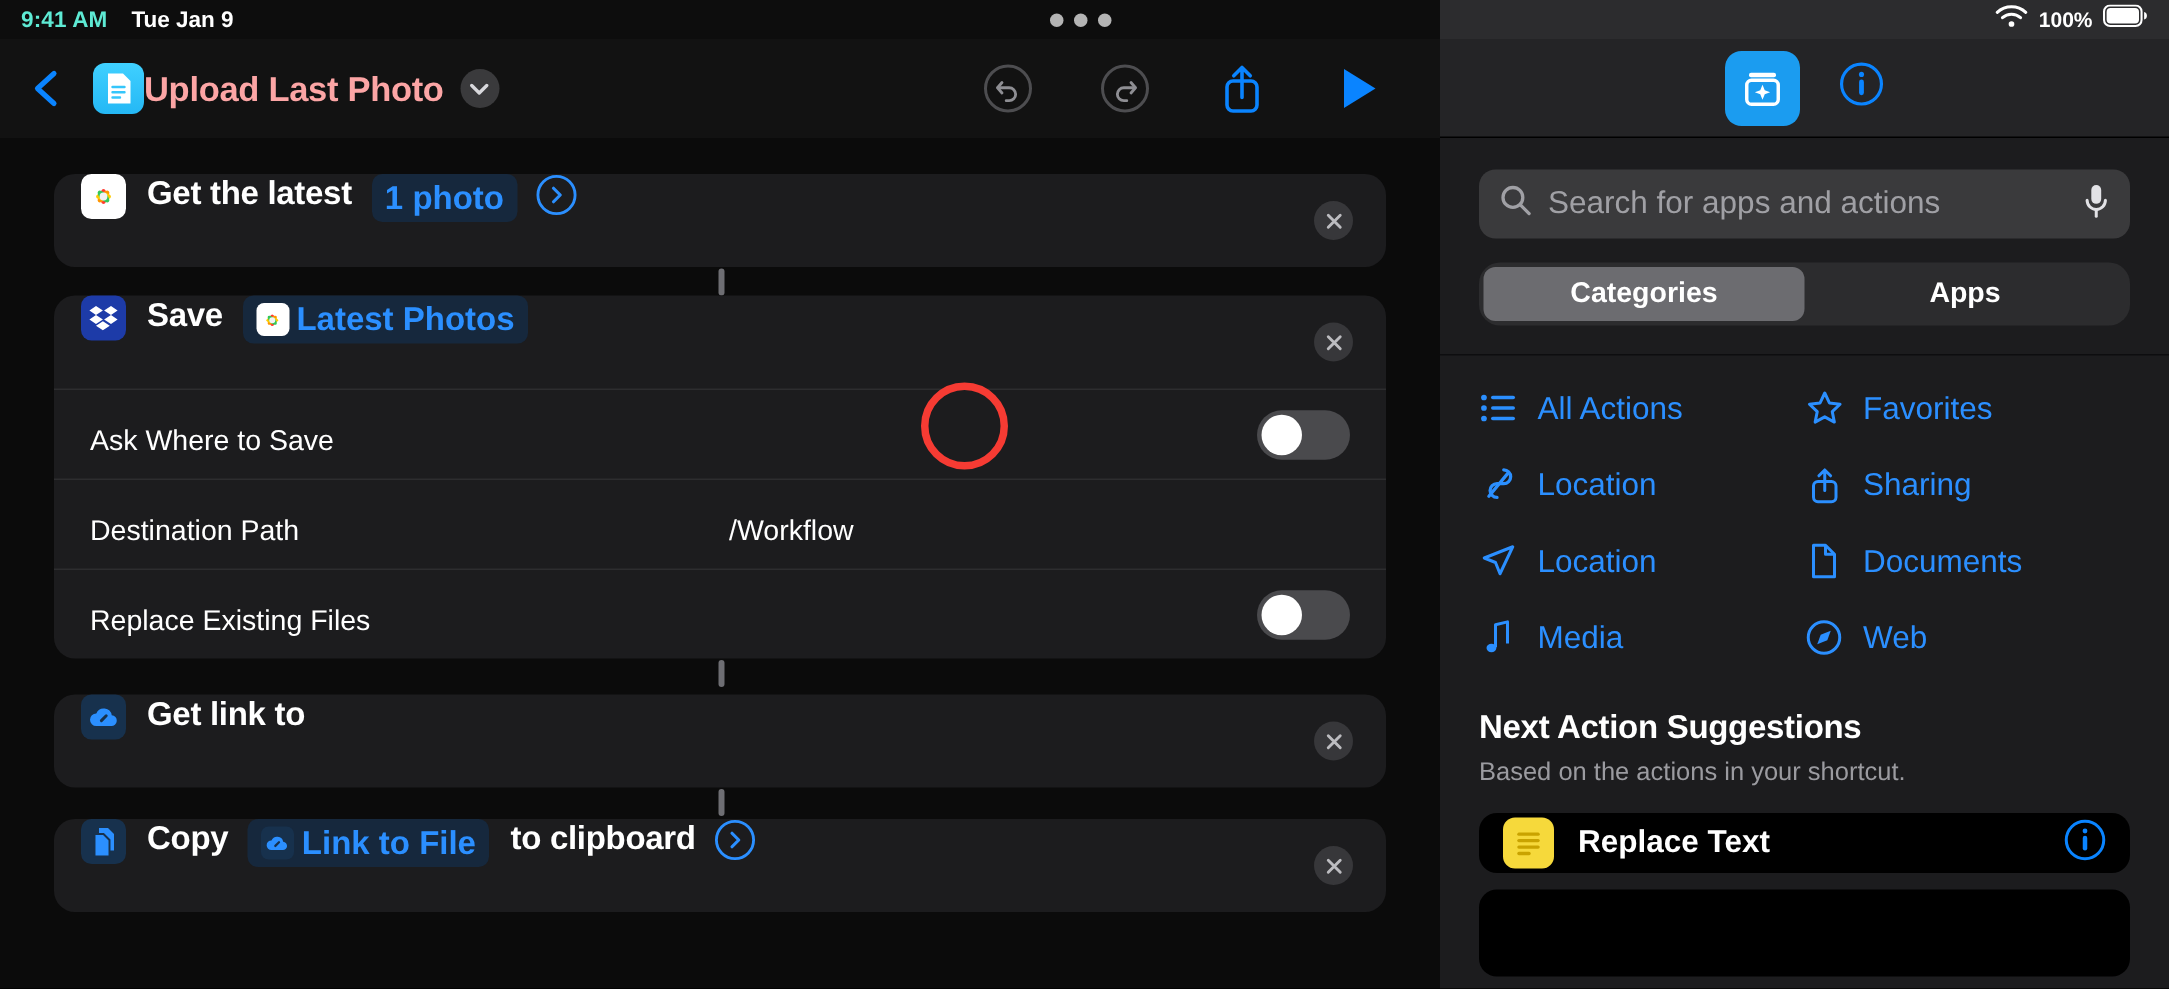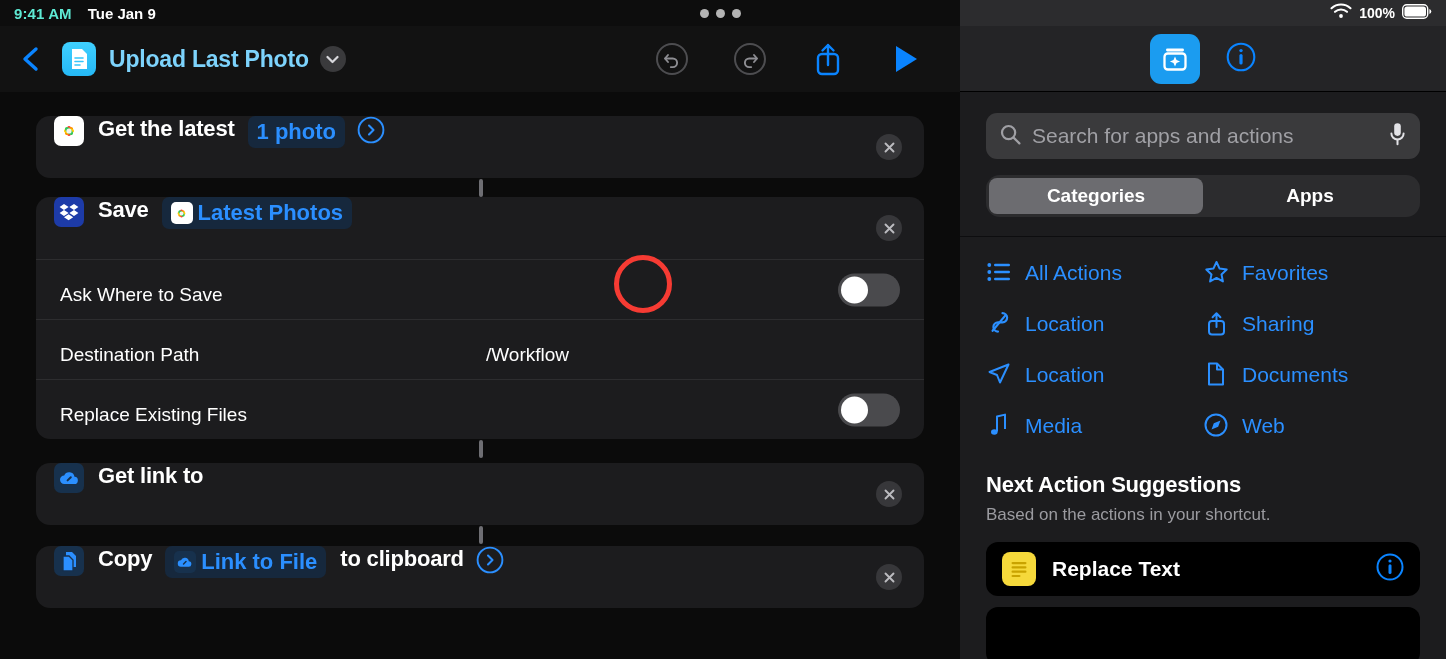--- a/index.html
+++ b/index.html
@@ -28,21 +28,21 @@
     padding: 0 14px; position: relative;
   }
   .back-chevron { width: 34px; height: 34px; position: relative; cursor: pointer; }
   .back-chevron svg { position: absolute; left: 0; top: 0; }
   .sc-icon {
     width: 34px; height: 34px; border-radius: 8px;
     background: linear-gradient(180deg,#3fd0ff 0%,#25b8f5 100%);
     display: flex; align-items: center; justify-content: center;
     margin-left: 14px;
   }
-  .sc-title { color: #7dd3fc; font-size: 23px; font-weight: bold; margin-left: 13px; letter-spacing: -.2px; }
+  .sc-title { color: #fca5a5; font-size: 23px; font-weight: bold; letter-spacing: -.2px; }
   .sc-caret {
     width: 26px; height: 26px; border-radius: 50%; background: #3a3a3c;
     display: flex; align-items: center; justify-content: center; margin-left: 11px;
   }
   .tb-right { position: absolute; left: 655px; top: 0; height: 66px; display: flex; align-items: center; gap: 44px; }
   .tb-btn { width: 34px; height: 34px; display: flex; align-items: center; justify-content: center; }
 
   .canvas { position: absolute; top: 92px; left: 0; right: 0; bottom: 0; background: #0b0b0b; }
 
   .card {
@@ -121,21 +121,21 @@
   .divider { margin-top: 19px; height: 1px; background: #0d0d0f; margin-left: -26px; margin-right: -26px; }
 
   .cat-grid { margin-top: 22px; display: grid; grid-template-columns: 1fr 1fr; row-gap: 25px; }
   .cat-item { display: flex; align-items: flex-end; gap: 13px; cursor: pointer; }
   .cat-item span.lbl { color: #2b8fff; font-size: 21px; }
   .cat-ic { width: 26px; height: 26px; display: flex; align-items: center; justify-content: center; flex: none; }
 
   .sugg-title { margin-top: 34px; color: #fff; font-size: 22px; font-weight: bold; letter-spacing: -.2px; }
   .sugg-sub { margin-top: 7px; color: #9b9b a0; color: #9b9ba0; font-size: 17px; }
   .sugg-card {
-    margin-top: 17px; height: 54px; background: #000; border-radius: 12px;
+    margin-top: 17px; height: 40px; background: #000; border-radius: 12px;
     display: flex; align-items: center; padding: 0 16px; gap: 16px;
   }
   .sugg-ic { width: 34px; height: 34px; border-radius: 8px; background: #f6d93b;
     display: flex; align-items: center; justify-content: center; flex: none; }
   .sugg-label { color: #fff; font-size: 21px; font-weight: bold; flex: 1; }
   .sugg-card2 { margin-top: 11px; height: 58px; background: #000; border-radius: 12px; }
 </style>
 </head>
 <body>
 

